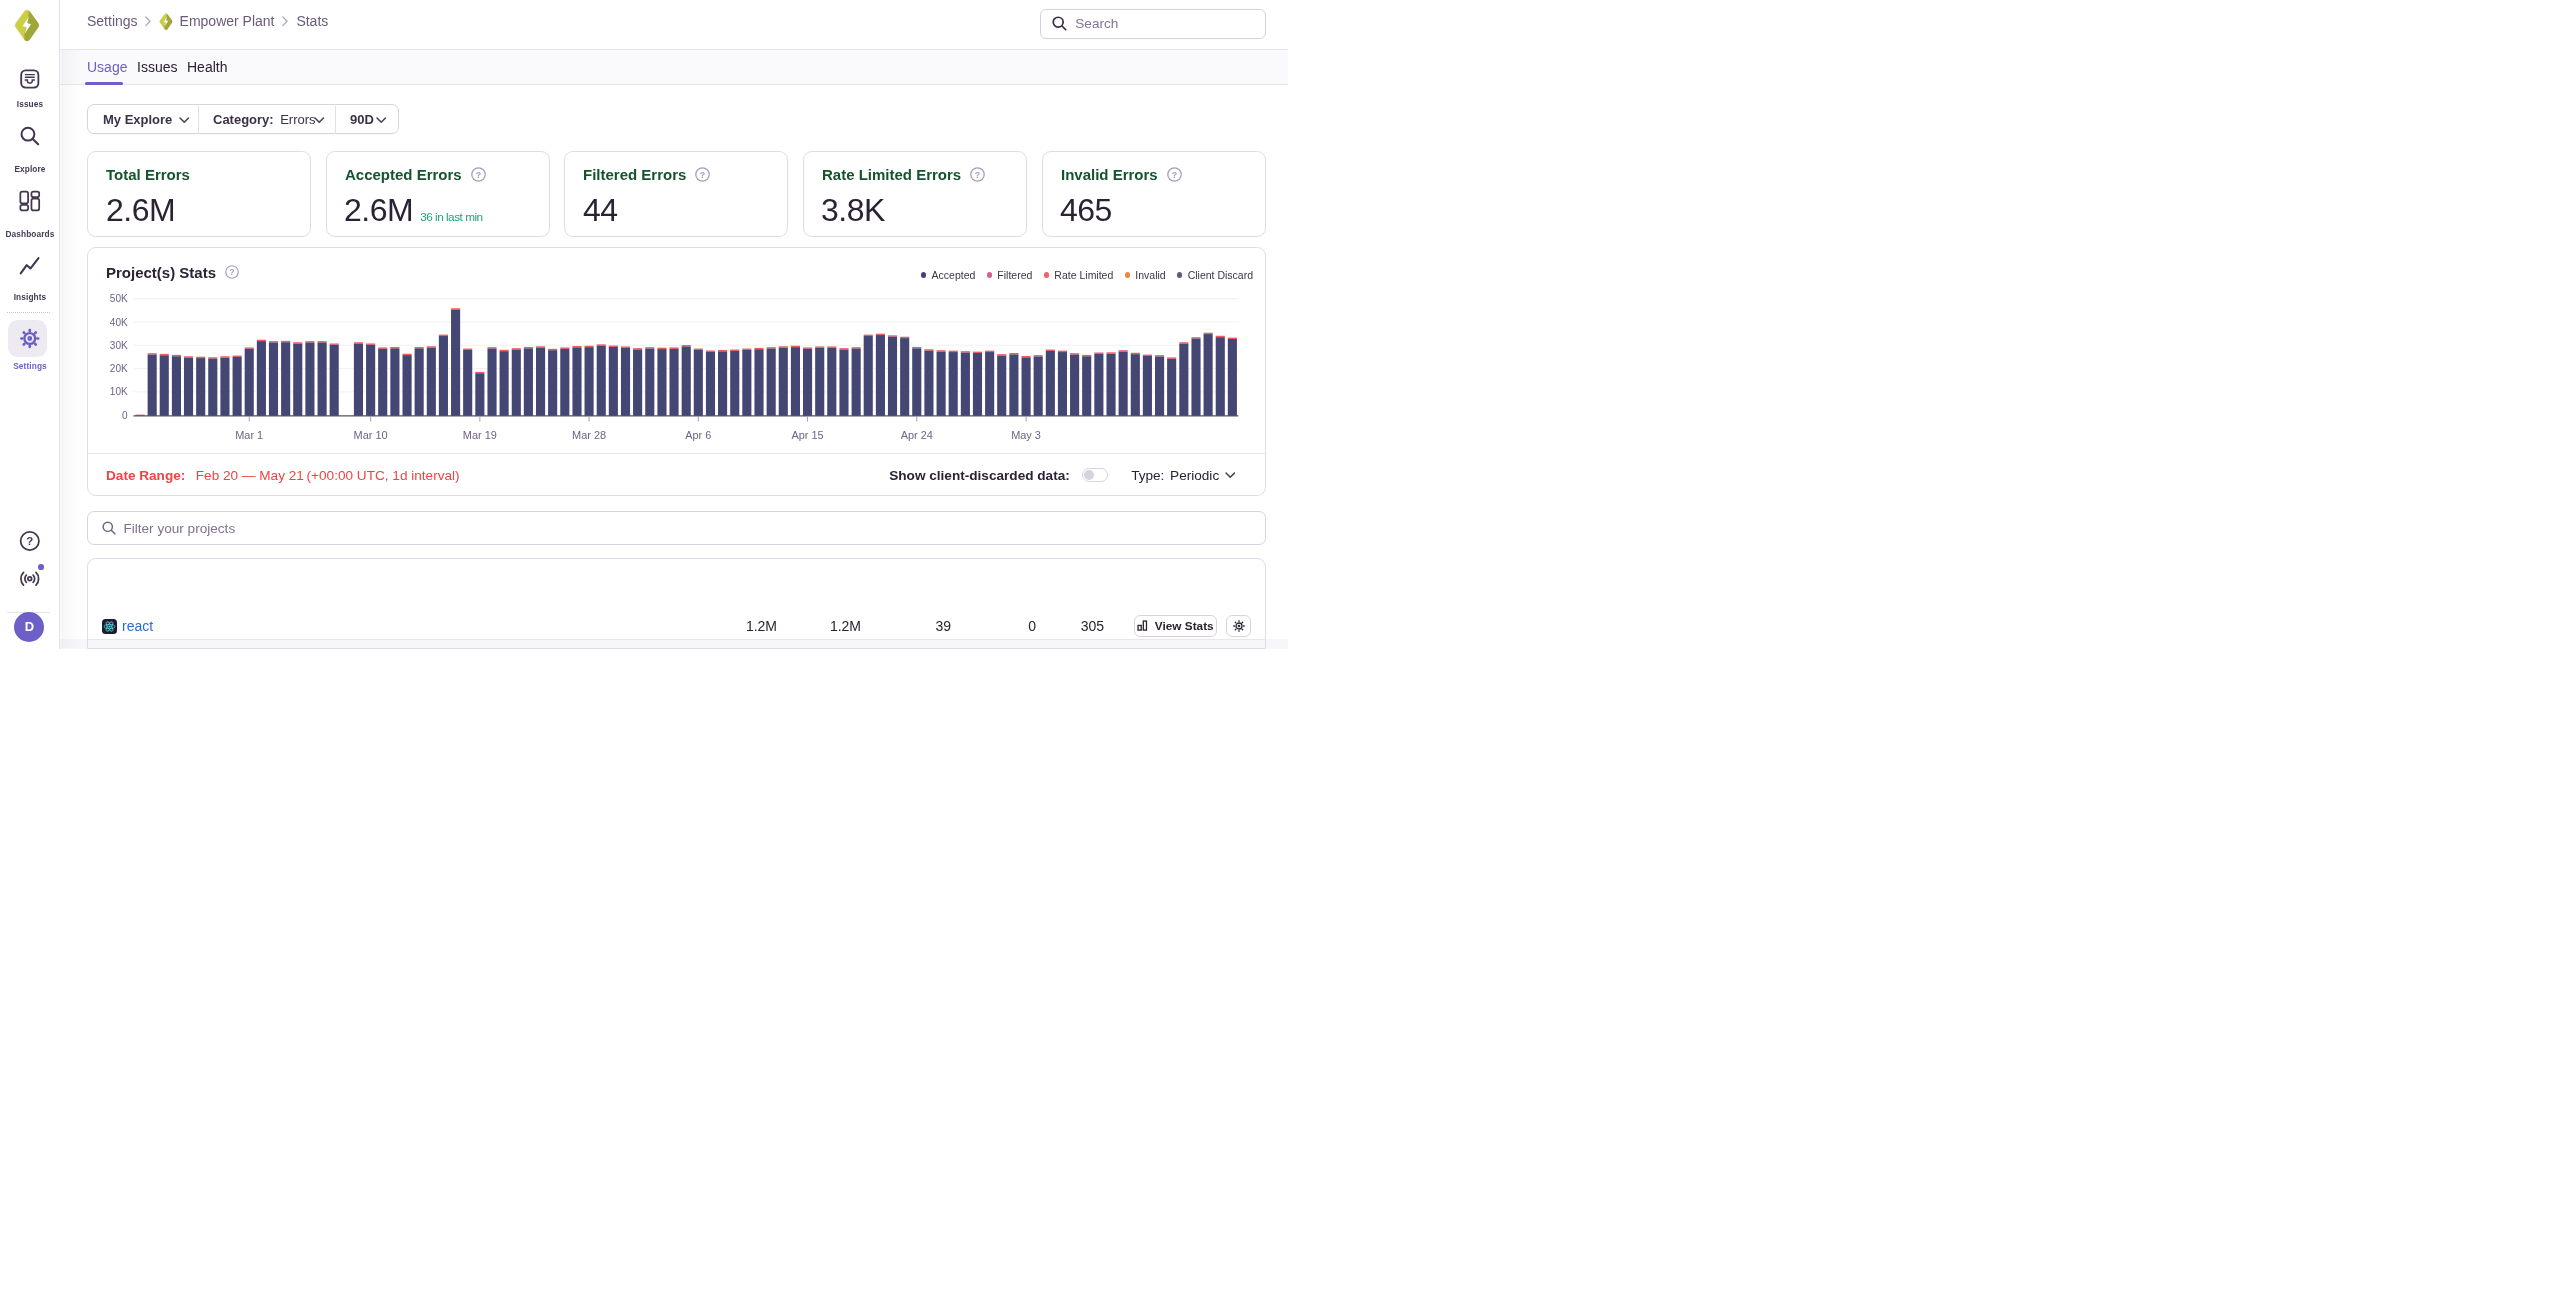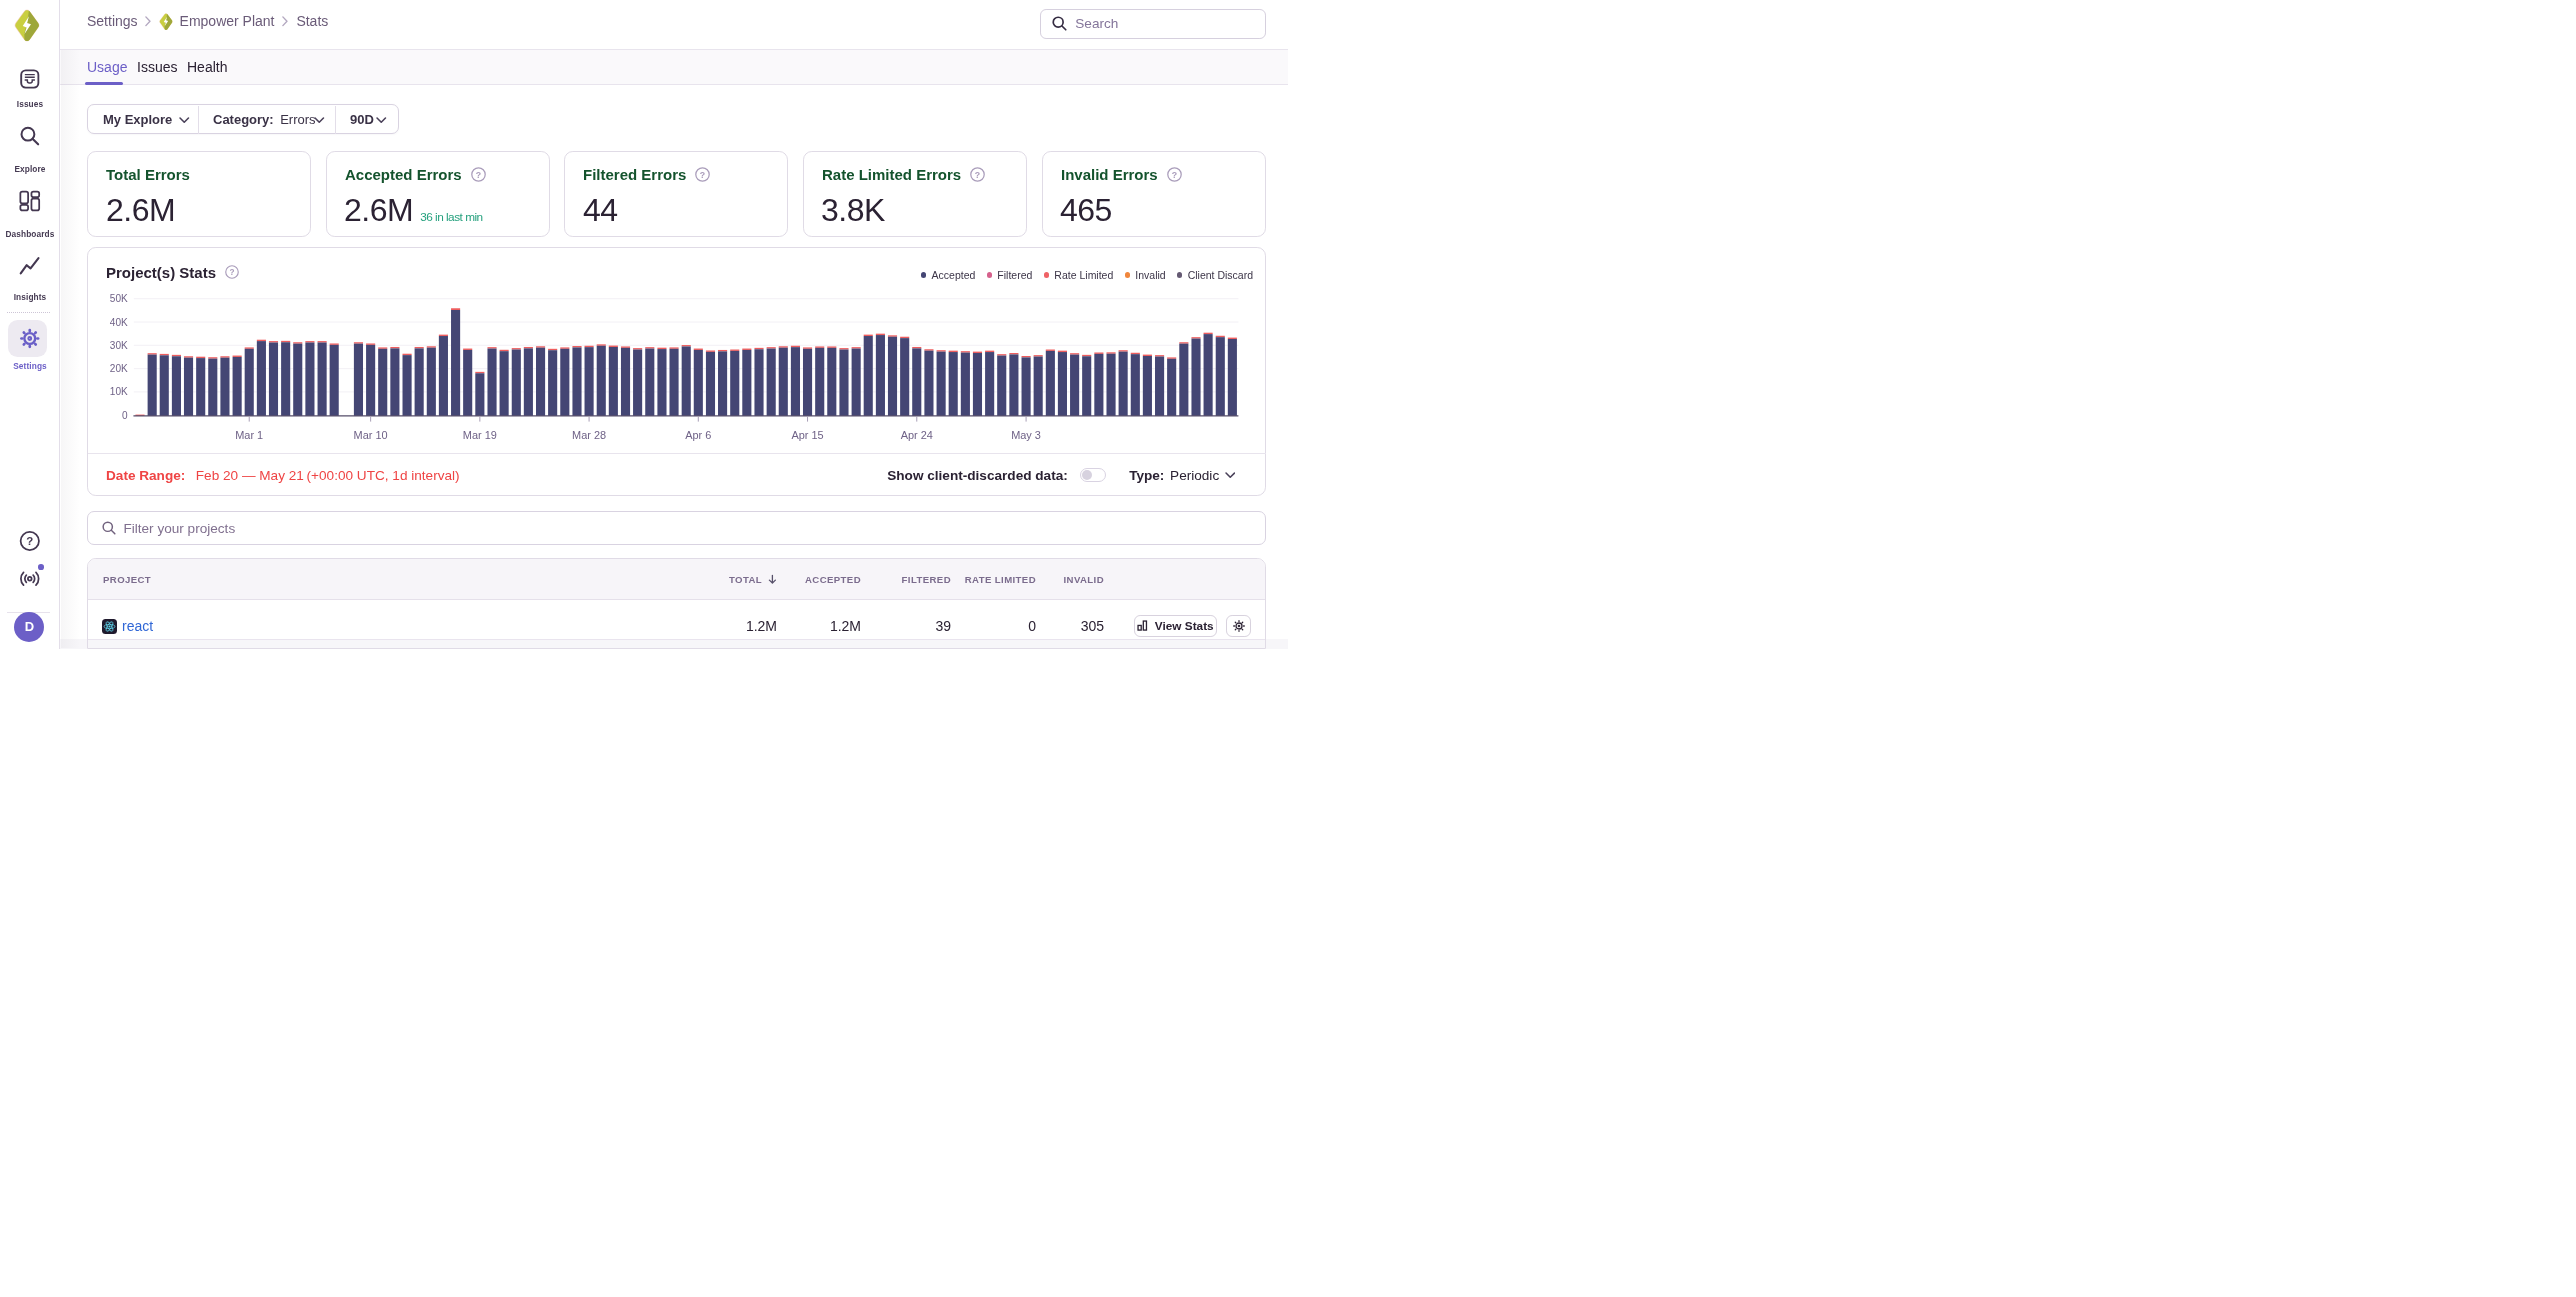--- a/index.html
+++ b/index.html
@@ -481,48 +481,36 @@
     <span style="font-weight:700;">Date Range:</span>
     <span style="margin-left:10.5px;">Feb 20 — May 21 (+00:00 UTC, 1d interval)</span>
   </div>
 <div id="chartright">
   <span style="font-weight:700;">Show client-discarded data:</span>
   <span style="width:11.8px;"></span>
   <div id="toggle">
       <div class="knob"></div>
     </div>
   <span style="width:23.6px;"></span>
-  <span style="font-weight:700;">Type:</span>
+  <span style="font-weight:400;">Type:</span>
   <span style="margin-left:5.7px;">Periodic</span>
   <svg style="margin-left:5.3px;" width="10.5" height="6.6" viewBox="0 0 12 7.5" fill="none" stroke="#4a4159" stroke-width="1.8" stroke-linecap="round" stroke-linejoin="round">
       <polyline points="1.2,1.2 6,6 10.8,1.2"></polyline>
     </svg>
 </div>
 
 <div id="projfilter">
   <svg width="14" height="14" viewBox="0 0 17 17" fill="none" stroke="#71627e" stroke-width="1.8">
     <circle cx="7" cy="7" r="5.6"></circle>
     <line x1="11.3" y1="11.3" x2="15.6" y2="15.6" stroke-linecap="round"></line>
   </svg>
   <span>Filter your projects</span>
 </div>
 
 <div id="table">
-  <div id="thead">
-    <div class="h" style="left:15px;">PROJECT</div>
-    <div class="h" style="right:488px;">TOTAL&nbsp;
-      <svg width="8.8" height="10.5" viewBox="0 0 10 12" fill="none" stroke="#57506a" stroke-width="1.5" stroke-linecap="round" stroke-linejoin="round" style="vertical-align:-1.3px;">
-          <path d="M5,1.5 V10.2 M1.6,7 L5,10.4 L8.4,7"></path>
-        </svg>
-    </div>
-    <div class="h" style="right:404px;">ACCEPTED</div>
-    <div class="h" style="right:314px;">FILTERED</div>
-    <div class="h" style="right:229px;">RATE LIMITED</div>
-    <div class="h" style="right:161px;">INVALID</div>
-  </div>
   <div id="trow">
     <svg class="abs" style="left:14.4px; top:19px;" width="15" height="15" viewBox="0 0 17 17">
       <rect width="17" height="17" rx="4" fill="#201a2d"></rect>
       <g fill="none" stroke="#5ed3e9" stroke-width="0.9">
         <ellipse cx="8.5" cy="8.5" rx="6.1" ry="2.3"></ellipse>
         <ellipse cx="8.5" cy="8.5" rx="6.1" ry="2.3" transform="rotate(60 8.5 8.5)"></ellipse>
         <ellipse cx="8.5" cy="8.5" rx="6.1" ry="2.3" transform="rotate(-60 8.5 8.5)"></ellipse>
       </g>
       <circle cx="8.5" cy="8.5" r="1.2" fill="#5ed3e9"></circle>
     </svg>

